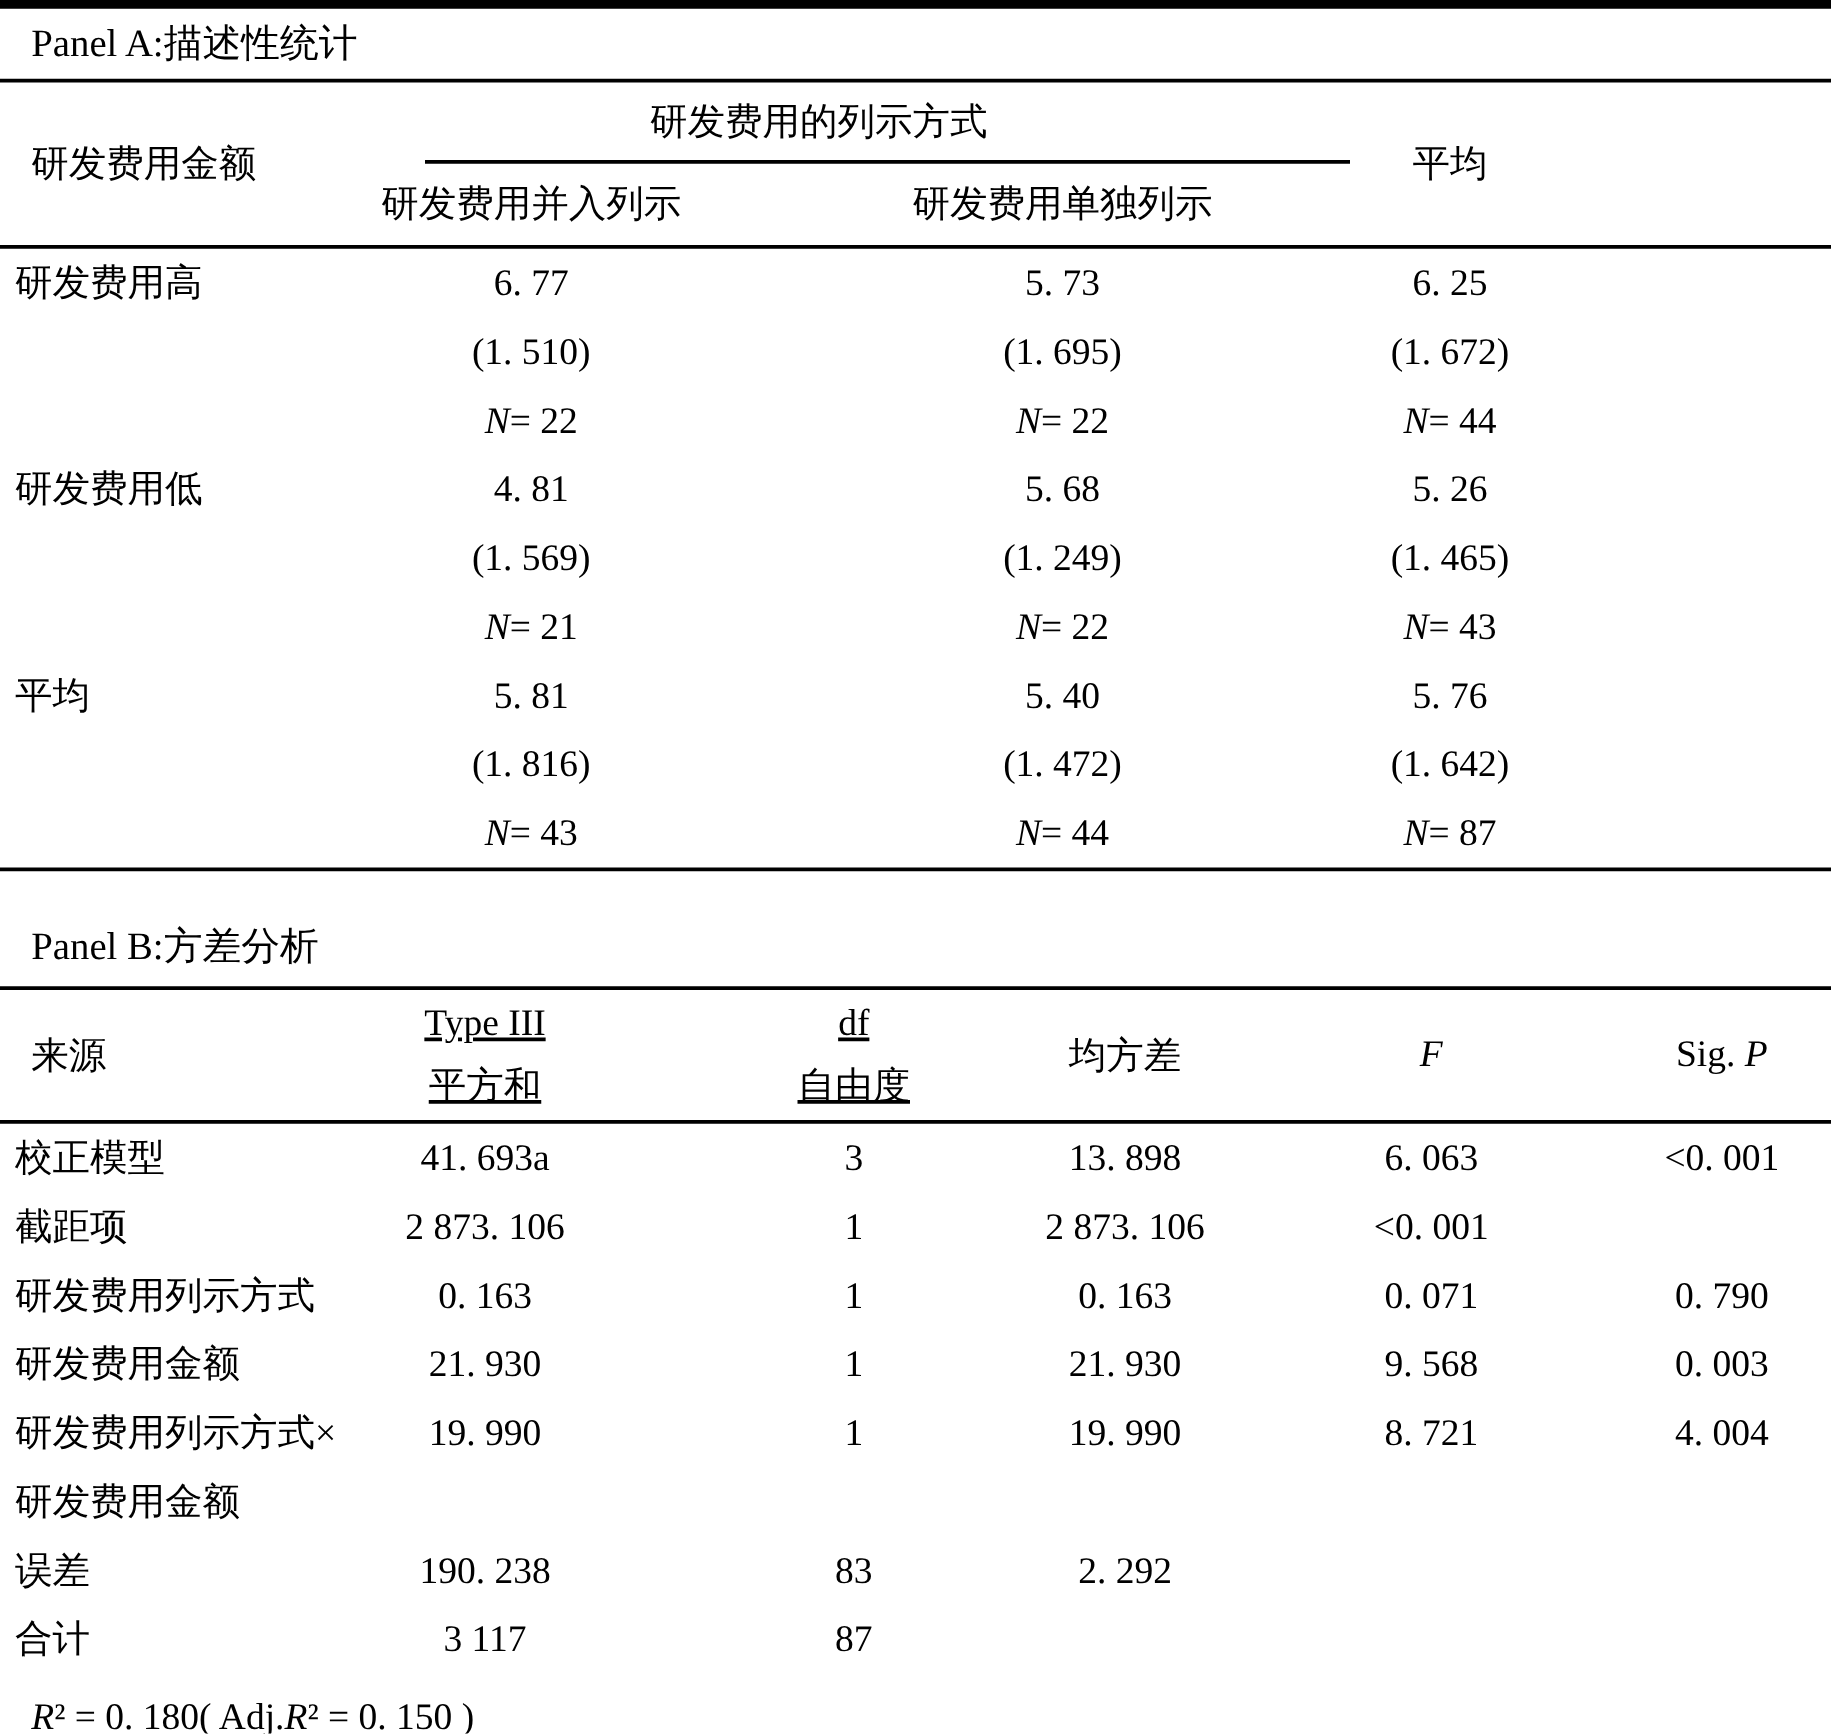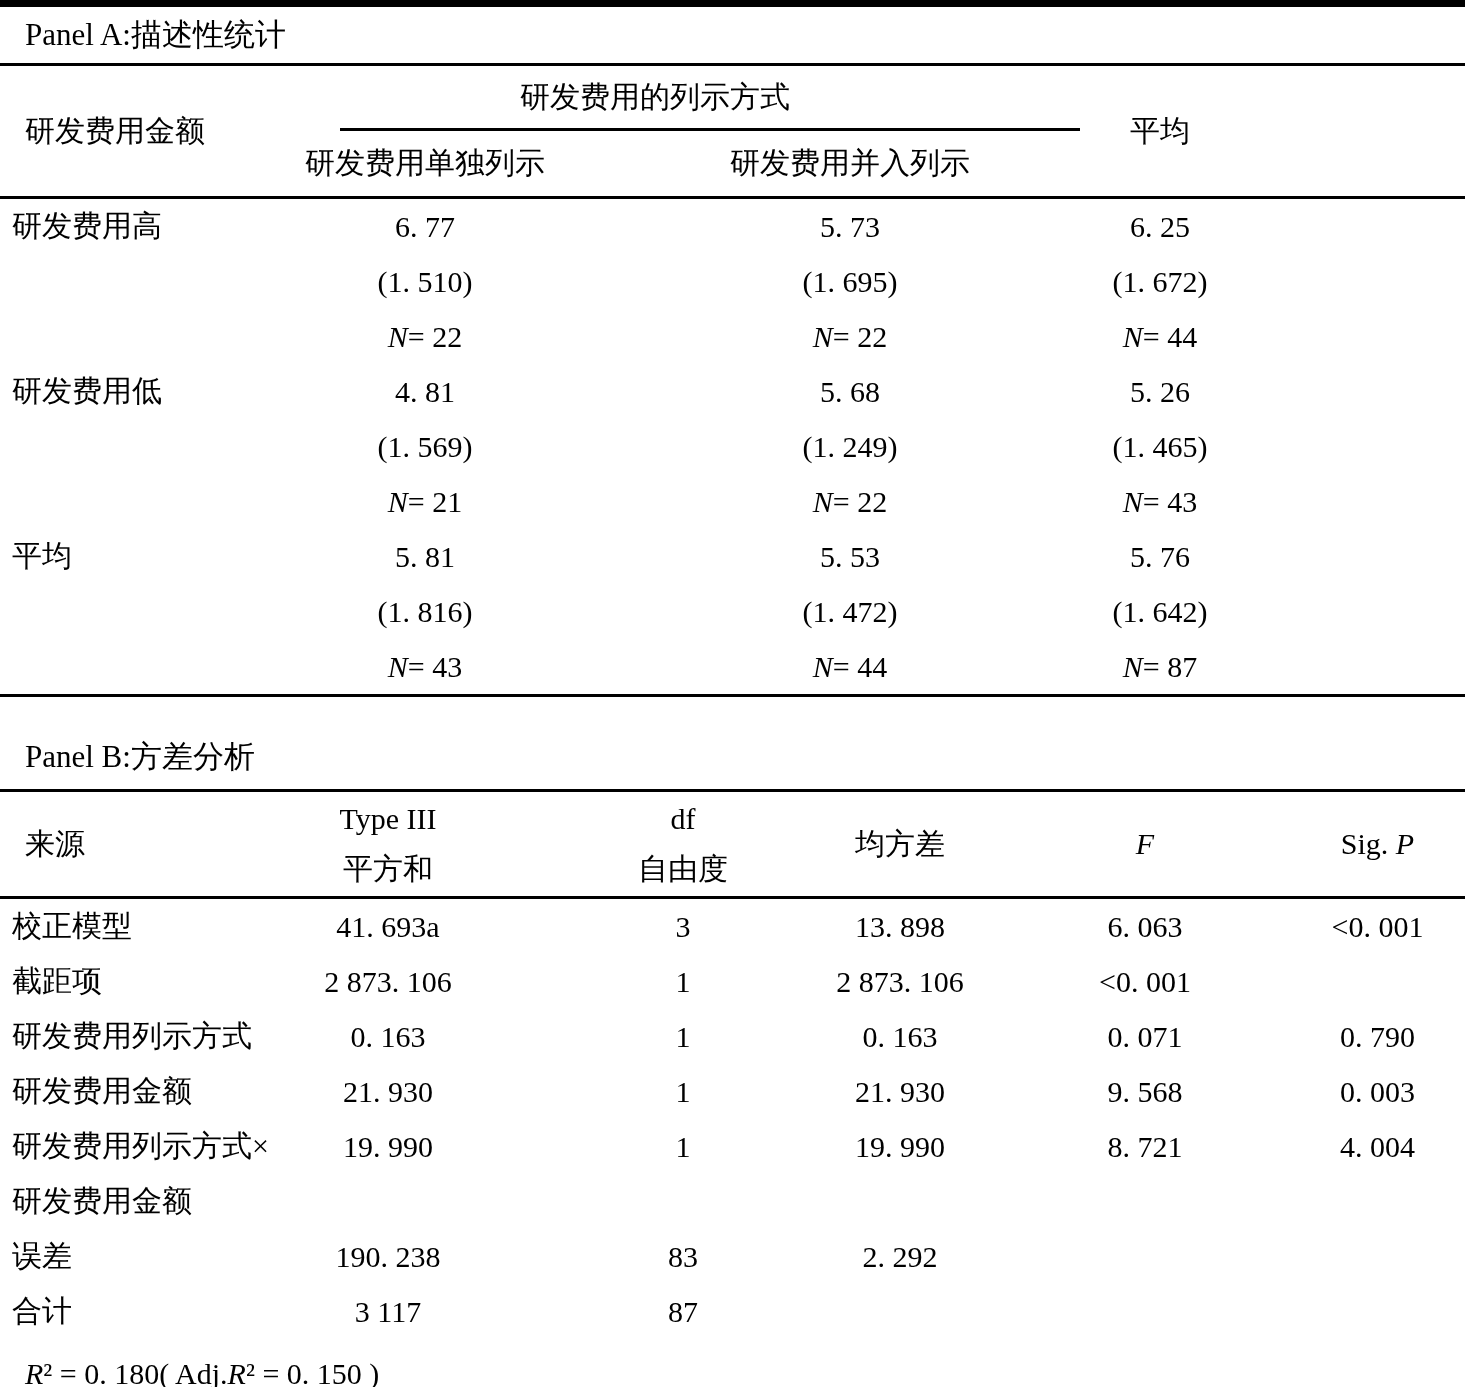--- a/index.html
+++ b/index.html
@@ -32,21 +32,21 @@
   .pa-grid{display:grid;grid-template-columns:230px 390px 460px 160px 1fr;height:55px;}
   .pb-grid{display:grid;grid-template-columns:210px 356px 234px 200px 290px 1fr;height:55px;}
   .cell{display:flex;align-items:center;justify-content:center;white-space:nowrap;}
   .cell.label{justify-content:flex-start;padding-left:12px;}
 
   
   .pb-header{display:grid;grid-template-columns:210px 356px 234px 200px 290px 1fr;height:104px;}
   .pb-header .one{display:flex;align-items:center;justify-content:center;}
   .pb-header .one.label{justify-content:flex-start;padding-left:25px;text-align:center;}
   .pb-header .two{display:flex;flex-direction:column;align-items:center;justify-content:center;}
-  .pb-header .two span{display:block;line-height:50px;text-align:center;}
+  .pb-header .two span{display:block;line-height:50px;text-align:center;text-decoration:underline;}
   .italic{font-style:italic;}
   .r2-line{height:69px;display:flex;align-items:center;padding-left:25px;}
   i{font-style:italic;}
 </style>
 </head>
 <body>
 
 <div class="page">
 
   <div class="rule heavy"></div>
@@ -54,22 +54,22 @@
   <div class="panel-title a">Panel A:描述性统计</div>
 
   <div class="rule med"></div>
 
   <div class="pa-header">
     <div class="stub">研发费用金额</div>
     <div class="pa-span-wrap">
       <div class="pa-spanner">研发费用的列示方式</div>
       <div class="pa-span-rule"></div>
       <div class="pa-subheads">
+        <div>研发费用并入列示</div>
         <div>研发费用单独列示</div>
-        <div>研发费用并入列示</div>
       </div>
     </div>
     <div class="avg">平均</div>
     <div></div>
   </div>
 
   <div class="rule med"></div>
 
   <div id="pa-body">
       <div class="pa-grid">
@@ -110,21 +110,21 @@
       <div class="pa-grid">
         <div class="cell label"></div>
         <div class="cell"><i>N</i> = 21</div>
         <div class="cell"><i>N</i> = 22</div>
         <div class="cell"><i>N</i> = 43</div>
         <div class="cell"></div>
       </div>
       <div class="pa-grid">
         <div class="cell label">平均</div>
         <div class="cell">5. 81</div>
-        <div class="cell">5. 53</div>
+        <div class="cell">5. 40</div>
         <div class="cell">5. 76</div>
         <div class="cell"></div>
       </div>
       <div class="pa-grid">
         <div class="cell label"></div>
         <div class="cell">(1. 816)</div>
         <div class="cell">(1. 472)</div>
         <div class="cell">(1. 642)</div>
         <div class="cell"></div>
       </div>

